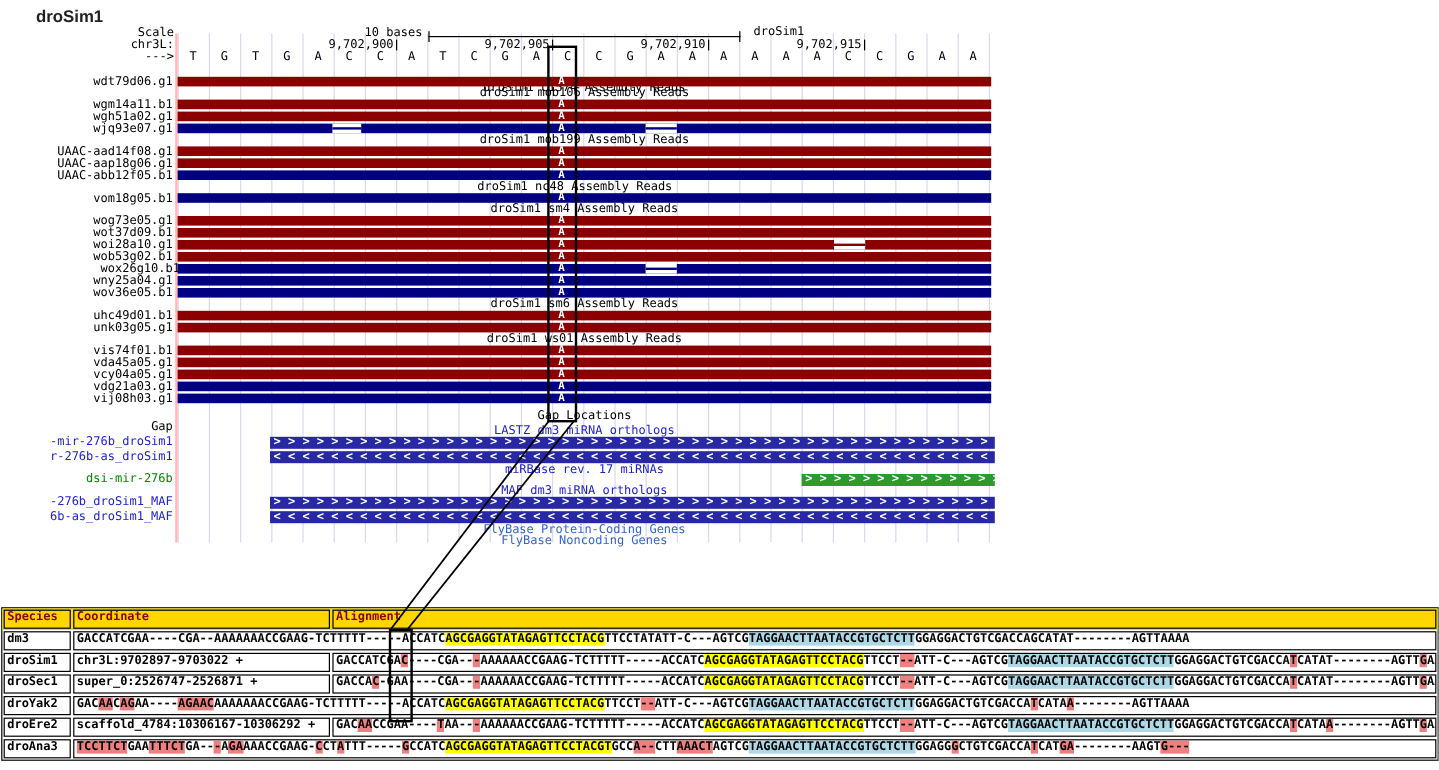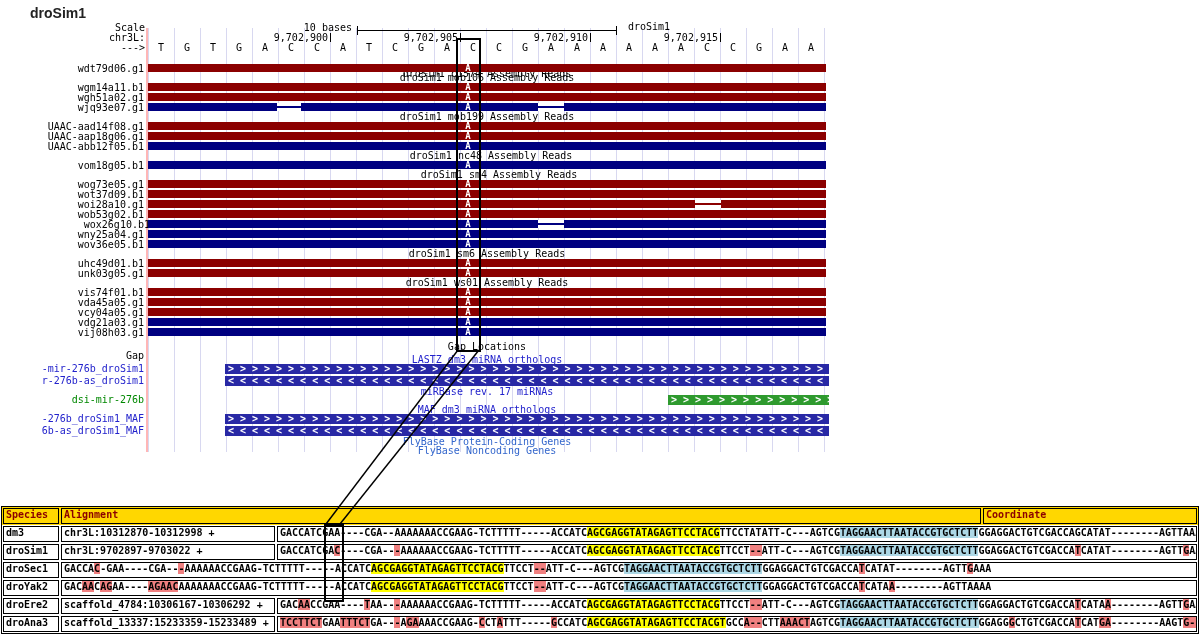--- a/index.html
+++ b/index.html
@@ -131,25 +131,25 @@
       <div class="abs lbl ctr" style="top: 112px; color: rgb(0, 0, 0); left: 148px; width: 678px;">droSim1 mob199 Assembly Reads</div>
       <div class="abs lbl rlbl" style="left: 0px; width: 144px; top: 122px; color: rgb(0, 0, 0);">UAAC-aad14f08.g1</div>
       <div class="abs bar" style="left: 148px; width: 678px; top: 122px; background: rgb(139, 0, 0);"></div>
       <div class="abs awhite" style="left: 457px; width: 22px; top: 122px;">A</div>
       <div class="abs lbl rlbl" style="left: 0px; width: 144px; top: 132px; color: rgb(0, 0, 0);">UAAC-aap18g06.g1</div>
       <div class="abs bar" style="left: 148px; width: 678px; top: 132px; background: rgb(139, 0, 0);"></div>
       <div class="abs awhite" style="left: 457px; width: 22px; top: 132px;">A</div>
       <div class="abs lbl rlbl" style="left: 0px; width: 144px; top: 142px; color: rgb(0, 0, 0);">UAAC-abb12f05.b1</div>
       <div class="abs bar" style="left: 148px; width: 678px; top: 142px; background: rgb(0, 0, 128);"></div>
       <div class="abs awhite" style="left: 457px; width: 22px; top: 142px;">A</div>
-      <div class="abs lbl ctr" style="top: 151px; color: rgb(0, 0, 0); left: 152px; width: 678px;">droSim1 nc48 Assembly Reads</div>
+      <div class="abs lbl ctr" style="top: 151px; color: rgb(0, 0, 0); left: 140px; width: 678px;">droSim1 nc48 Assembly Reads</div>
       <div class="abs lbl rlbl" style="left: 0px; width: 144px; top: 161px; color: rgb(0, 0, 0);">vom18g05.b1</div>
       <div class="abs bar" style="left: 148px; width: 678px; top: 161px; background: rgb(0, 0, 128);"></div>
       <div class="abs awhite" style="left: 457px; width: 22px; top: 161px;">A</div>
-      <div class="abs lbl ctr" style="top: 170px; color: rgb(0, 0, 0); left: 160px; width: 678px;">droSim1 sm4 Assembly Reads</div>
+      <div class="abs lbl ctr" style="top: 170px; color: rgb(0, 0, 0); left: 148px; width: 678px;">droSim1 sm4 Assembly Reads</div>
       <div class="abs lbl rlbl" style="left: 0px; width: 144px; top: 180px; color: rgb(0, 0, 0);">wog73e05.g1</div>
       <div class="abs bar" style="left: 148px; width: 678px; top: 180px; background: rgb(139, 0, 0);"></div>
       <div class="abs awhite" style="left: 457px; width: 22px; top: 180px;">A</div>
       <div class="abs lbl rlbl" style="left: 0px; width: 144px; top: 190px; color: rgb(0, 0, 0);">wot37d09.b1</div>
       <div class="abs bar" style="left: 148px; width: 678px; top: 190px; background: rgb(139, 0, 0);"></div>
       <div class="abs awhite" style="left: 457px; width: 22px; top: 190px;">A</div>
       <div class="abs lbl rlbl" style="left: 0px; width: 144px; top: 200px; color: rgb(0, 0, 0);">woi28a10.g1</div>
       <div class="abs bar" style="left: 148px; width: 678px; top: 200px; background: rgb(139, 0, 0);">
         <div class="gapseg" style="left: 547px; width: 26px;">
           <div class="gapline" style="background: rgb(139, 0, 0);"></div>
@@ -211,49 +211,48 @@
       <div class="abs lbl rlbl" style="left: 0px; width: 144px; top: 426px; color: rgb(34, 34, 204);">6b-as_droSim1_MAF</div>
       <div class="abs mbar" style="left: 225px; width: 601px; top: 426px; background: rgb(40, 40, 165);">&lt;&lt;&lt;&lt;&lt;&lt;&lt;&lt;&lt;&lt;&lt;&lt;&lt;&lt;&lt;&lt;&lt;&lt;&lt;&lt;&lt;&lt;&lt;&lt;&lt;&lt;&lt;&lt;&lt;&lt;&lt;&lt;&lt;&lt;&lt;&lt;&lt;&lt;&lt;&lt;&lt;&lt;&lt;&lt;&lt;&lt;&lt;&lt;&lt;&lt;&lt;&lt;&lt;&lt;&lt;&lt;&lt;&lt;&lt;&lt;</div>
       <div class="abs lbl ctr" style="top: 437px; color: rgb(51, 102, 204); left: 148px; width: 678px;">FlyBase Protein-Coding Genes</div>
       <div class="abs lbl ctr" style="top: 446px; color: rgb(51, 102, 204); left: 148px; width: 678px;">FlyBase Noncoding Genes</div>
       <div class="abs " id="" style="left: 456px; top: 38px; width: 22px; height: 310px;"></div>
       <div id="hl-box" class="abs" style="left: 456px; top: 38px; width: 21px; height: 310px;"></div>
     </div>
   <div id="aln-table">
       <div class="trow" style="background: rgb(255, 215, 0);">
         <div class="cell c-species" style="background: rgb(255, 215, 0); color: rgb(139, 0, 0);">Species</div>
+        <div class="cell c-coord" style="background: rgb(255, 215, 0); color: rgb(139, 0, 0);">Coordinate</div>
         <div class="cell c-aln" style="background: rgb(255, 215, 0); color: rgb(139, 0, 0);">Alignment</div>
-        <div class="cell c-coord" style="background: rgb(255, 215, 0); color: rgb(139, 0, 0);">Coordinate</div>
       </div>
       <div class="trow">
         <div class="cell c-species">dm3</div>
-        <div class="cell c-coord">chr3L:10312870-10312998 +</div>
         <div class="cell c-aln"><span>GACCATCGAA----CGA--AAAAAAACCGAAG-TCTTTTT-----ACCATC</span><span class="seg-y">AGCGAGGTATAGAGTTCCTACG</span><span>TTCCTATATT-C---AGTCG</span><span class="seg-b">TAGGAACTTAATACCGTGCTCTT</span><span>GGAGGACTGTCGACCAGCATAT--------AGTTAAAA</span></div>
       </div>
       <div class="trow">
         <div class="cell c-species">droSim1</div>
         <div class="cell c-coord">chr3L:9702897-9703022 +</div>
         <div class="cell c-aln"><span>GACCATCGA</span><span class="seg-p">C</span><span>----CGA--</span><span class="seg-p">-</span><span>AAAAAACCGAAG-TCTTTTT-----ACCATC</span><span class="seg-y">AGCGAGGTATAGAGTTCCTACG</span><span>TTCCT</span><span class="seg-p">--</span><span>ATT-C---AGTCG</span><span class="seg-b">TAGGAACTTAATACCGTGCTCTT</span><span>GGAGGACTGTCGACCA</span><span class="seg-p">T</span><span>CATAT--------AGTT</span><span class="seg-p">G</span><span>AAA</span></div>
       </div>
       <div class="trow">
         <div class="cell c-species">droSec1</div>
+        <div class="cell c-coord">super_0:2526747-2526871 +</div>
         <div class="cell c-aln"><span>GACCA</span><span class="seg-p">C</span><span>-GAA----CGA--</span><span class="seg-p">-</span><span>AAAAAACCGAAG-TCTTTTT-----ACCATC</span><span class="seg-y">AGCGAGGTATAGAGTTCCTACG</span><span>TTCCT</span><span class="seg-p">--</span><span>ATT-C---AGTCG</span><span class="seg-b">TAGGAACTTAATACCGTGCTCTT</span><span>GGAGGACTGTCGACCA</span><span class="seg-p">T</span><span>CATAT--------AGTT</span><span class="seg-p">G</span><span>AAA</span></div>
       </div>
       <div class="trow">
         <div class="cell c-species">droYak2</div>
         <div class="cell c-aln"><span>GAC</span><span class="seg-p">AA</span><span>C</span><span class="seg-p">AG</span><span>AA----</span><span class="seg-p">AGAAC</span><span>AAAAAAACCGAAG-TCTTTTT-----ACCATC</span><span class="seg-y">AGCGAGGTATAGAGTTCCTACG</span><span>TTCCT</span><span class="seg-p">--</span><span>ATT-C---AGTCG</span><span class="seg-b">TAGGAACTTAATACCGTGCTCTT</span><span>GGAGGACTGTCGACCA</span><span class="seg-p">T</span><span>CATA</span><span class="seg-p">A</span><span>--------AGTTAAAA</span></div>
       </div>
       <div class="trow">
         <div class="cell c-species">droEre2</div>
         <div class="cell c-coord">scaffold_4784:10306167-10306292 +</div>
         <div class="cell c-aln"><span>GAC</span><span class="seg-p">AA</span><span>CCGAA----</span><span class="seg-p">T</span><span>AA--</span><span class="seg-p">-</span><span>AAAAAACCGAAG-TCTTTTT-----ACCATC</span><span class="seg-y">AGCGAGGTATAGAGTTCCTACG</span><span>TTCCT</span><span class="seg-p">--</span><span>ATT-C---AGTCG</span><span class="seg-b">TAGGAACTTAATACCGTGCTCTT</span><span>GGAGGACTGTCGACCA</span><span class="seg-p">T</span><span>CATA</span><span class="seg-p">A</span><span>--------AGTT</span><span class="seg-p">G</span><span>AAA</span></div>
       </div>
       <div class="trow">
         <div class="cell c-species">droAna3</div>
-        <div class="cell c-coord">scaffold_13337:15233359-15233489 +</div>
         <div class="cell c-aln"><span class="seg-p">TCCTTCT</span><span>GAA</span><span class="seg-p">TTTCT</span><span>GA--</span><span class="seg-p">-</span><span>A</span><span class="seg-p">GA</span><span>AAACCGAAG-</span><span class="seg-p">C</span><span>CT</span><span class="seg-p">A</span><span>TTT-----</span><span class="seg-p">G</span><span>CCATC</span><span class="seg-y">AGCGAGGTATAGAGTTCCTACGT</span><span>GCC</span><span class="seg-p">A--</span><span>CTT</span><span class="seg-p">AAACT</span><span>AGTCG</span><span class="seg-b">TAGGAACTTAATACCGTGCTCTT</span><span>GGAGG</span><span class="seg-p">G</span><span>CTGTCGACCA</span><span class="seg-p">T</span><span>CAT</span><span class="seg-p">GA</span><span>--------AAGT</span><span class="seg-p">G---</span></div>
       </div>
     </div>
 <svg width="1199" height="642">
       <line x1="458" y1="350" x2="326" y2="524" stroke="#000" stroke-width="1.5"></line>
       <line x1="479" y1="350" x2="340" y2="524" stroke="#000" stroke-width="1.5"></line>
     </svg>
     <div id="tbl-box" class="abs" style="left: 324px; top: 524px; width: 16px; height: 74px;"></div>
   </div>
 

